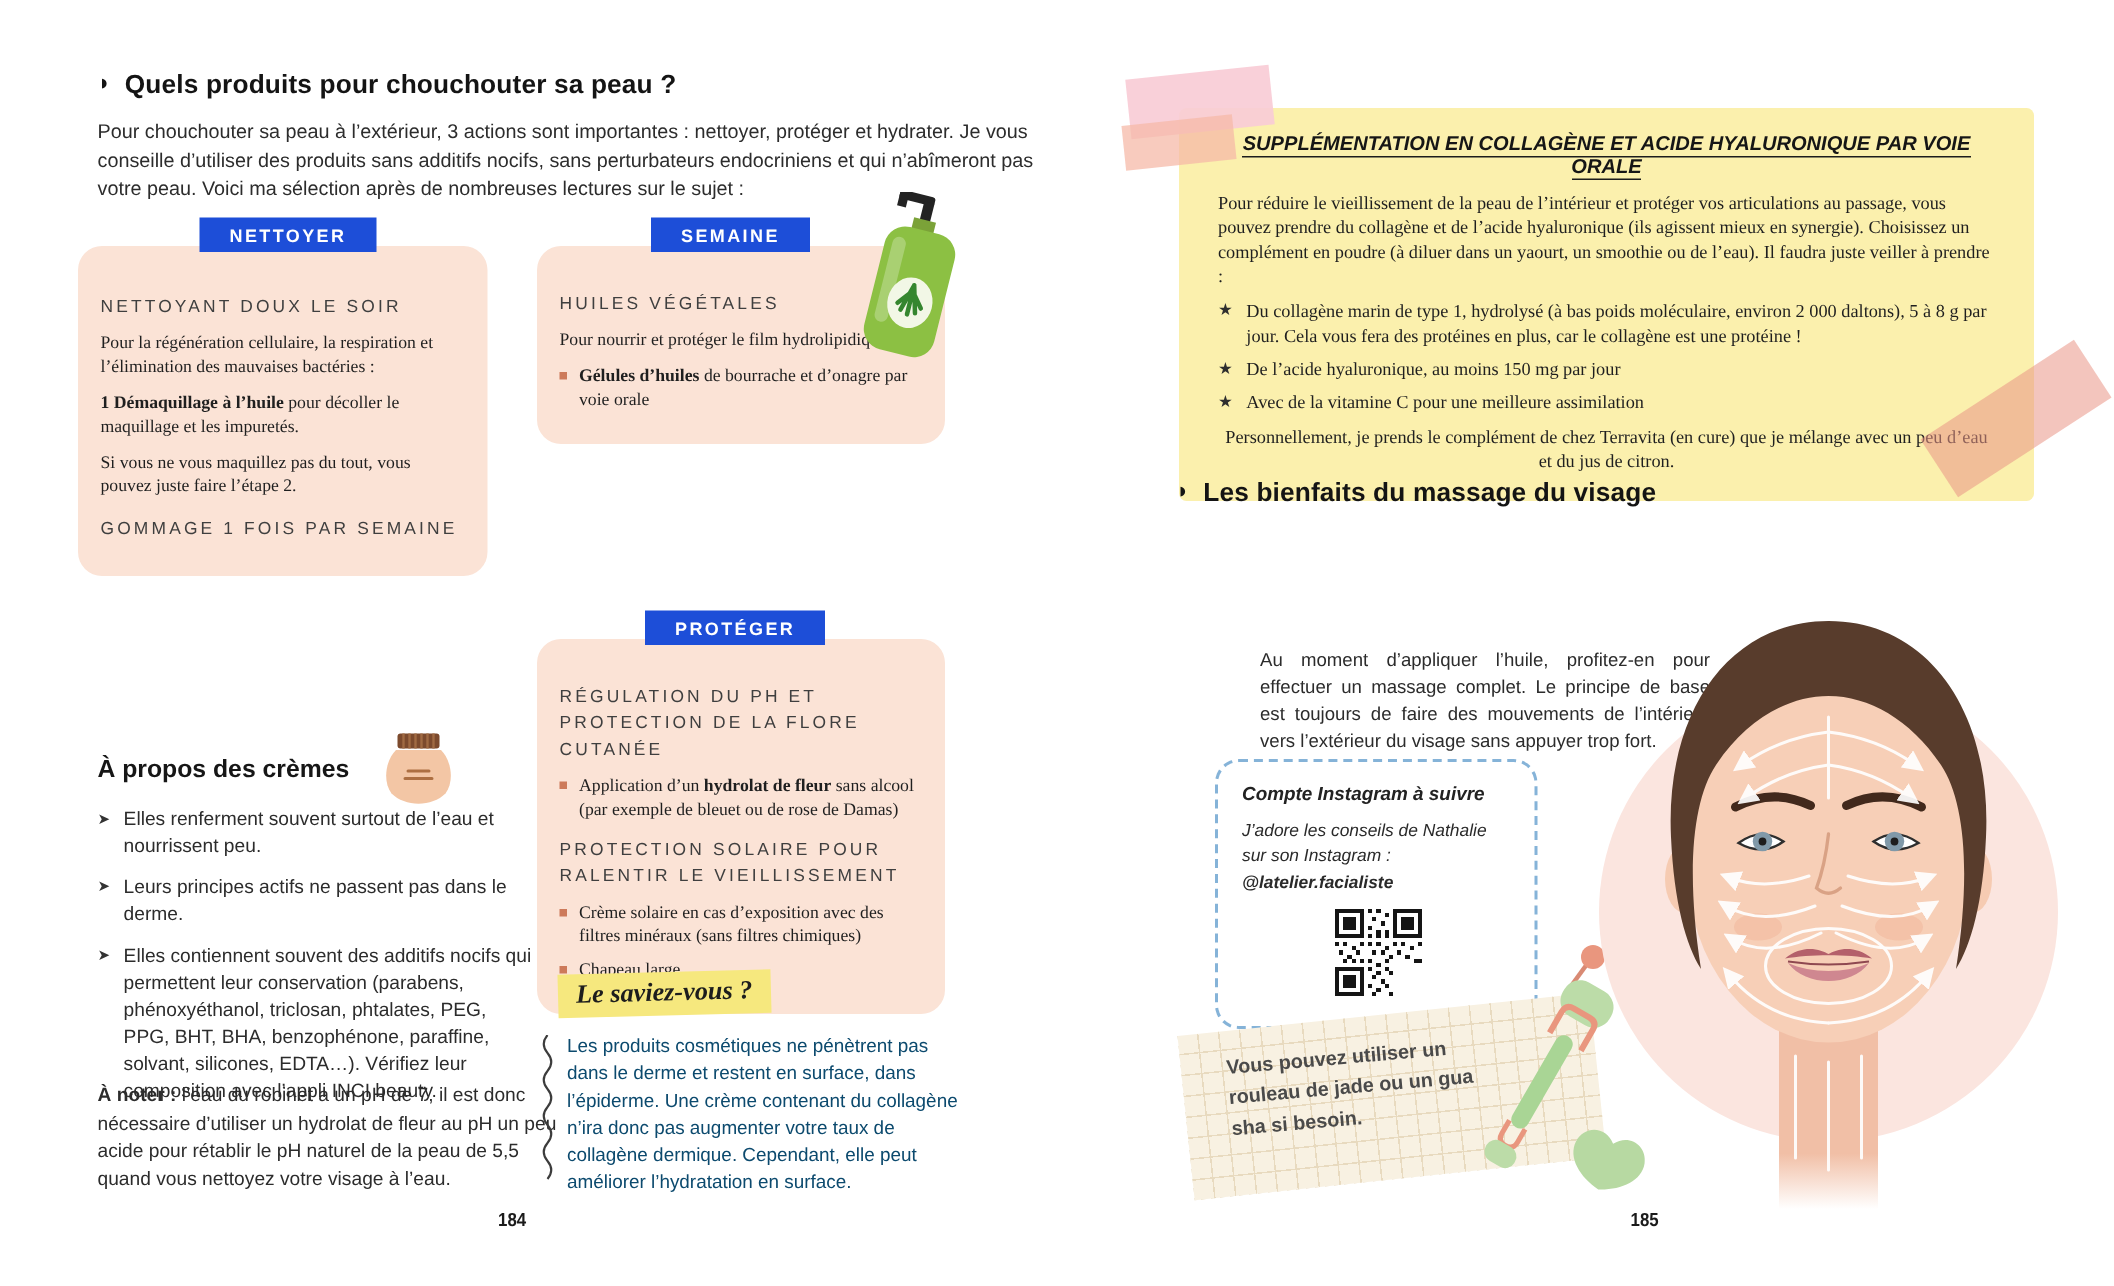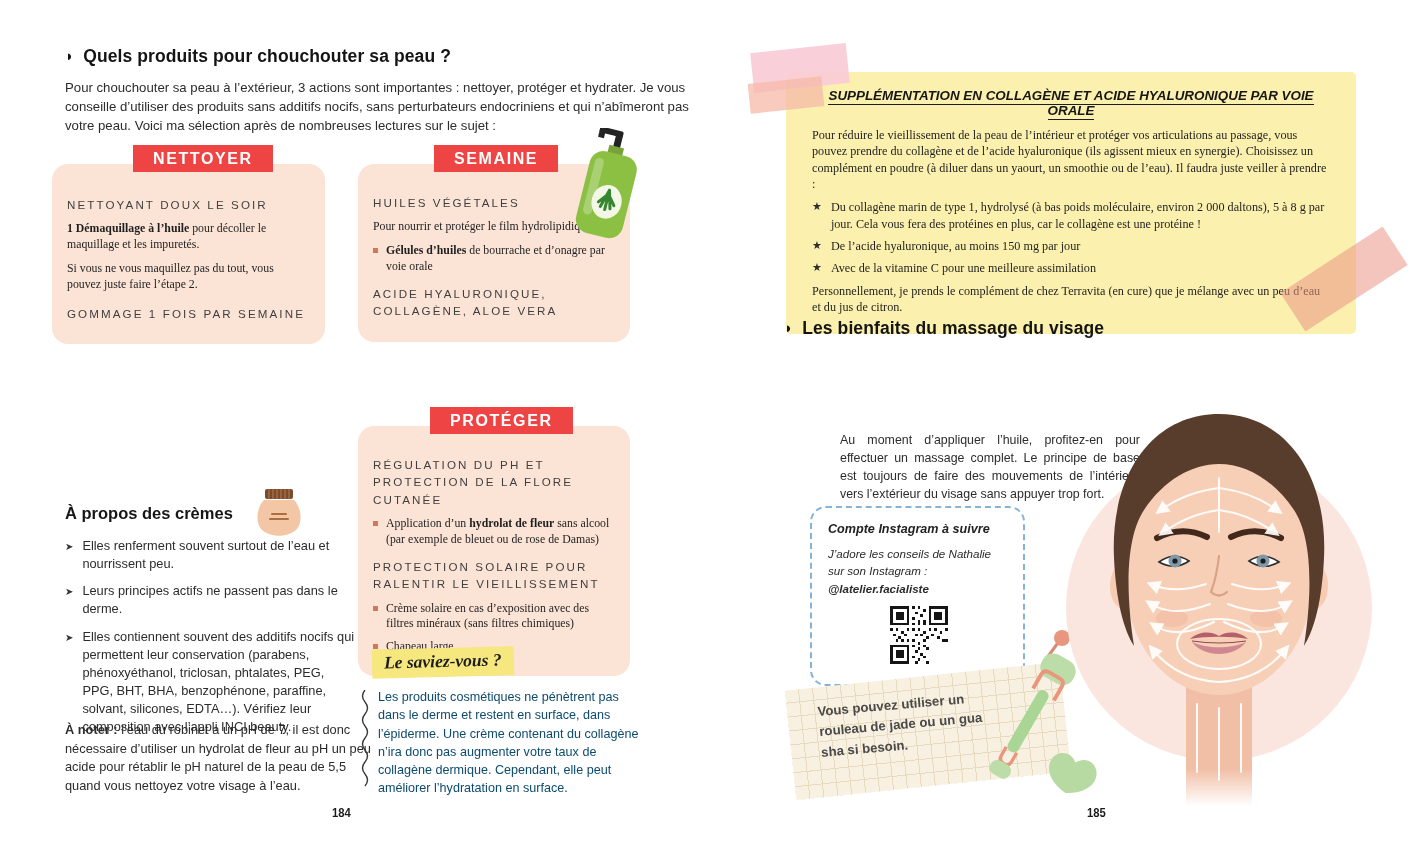--- a/index.html
+++ b/index.html
@@ -8,21 +8,21 @@
   .abs{position:absolute;}
   
   .sec-title{display:flex;align-items:center;gap:9px;font-weight:bold;font-size:17.5px;color:#141414;letter-spacing:.1px;}
   .marker{font-size:15px;line-height:1;transform:translateY(-1px);}
   
   .sans{font-size:13.2px;line-height:1.45;color:#2c2c2c;}
   .serif{font-family:"Liberation Serif", serif;font-size:11.8px;line-height:1.34;color:#1f1f1f;}
   .kicker{font-size:11.6px;letter-spacing:2.1px;color:#3f3f3f;line-height:1.5;font-family:"Liberation Sans",sans-serif;}
   
   .panel{background:#fbe3d6;border-radius:16px;padding:28px 15px 14px 15px;box-sizing:border-box;}
-  .badge{background:#ef4444;color:#fff;font-weight:bold;font-size:16px;letter-spacing:1.6px;
+  .badge{background:#1d4ed8;color:#fff;font-weight:bold;font-size:12px;letter-spacing:1.6px;
          padding:5px 20px 4px;white-space:nowrap;z-index:3;}
   .panel p{margin:0 0 8px 0;}
   .panel .kicker{margin:4px 0 8px 0;}
   .brow{display:flex;gap:8px;margin:0 0 7px 0;}
   .sq{width:5px;height:5px;background:#cd7a5a;margin-top:5px;flex:none;}
   .starrow{display:flex;gap:9px;margin:0 0 6px 0;}
   .star{flex:none;font-size:11px;color:#2e2e2e;margin-top:1px;}
   .arrowrow{display:flex;gap:9px;margin:0 0 9px 0;font-size:12.8px;line-height:1.42;color:#2c2c2c;}
   .arrowrow .ar{flex:none;font-size:10px;color:#333;margin-top:3px;}
   .pagenum{font-weight:bold;font-size:12.5px;color:#1b1b1b;transform:scaleX(.9);}
@@ -59,20 +59,21 @@
 
   <div class="abs sec-title" style="left:65px;top:46px;">
     <span class="marker">◗</span>
     <span>Quels produits pour chouchouter sa peau ?</span>
   </div>
   <div class="abs sans" style="left:65px;top:78px;width:648px;">Pour chouchouter sa peau à l’extérieur, 3 actions sont importantes : nettoyer, protéger et hydrater. Je vous conseille d’utiliser des produits sans additifs nocifs, sans perturbateurs endocriniens et qui n’abîmeront pas votre peau. Voici ma sélection après de nombreuses lectures sur le sujet :</div>
 
   <div class="abs badge" style="left:133px;top:145px;">NETTOYER</div>
   <div class="abs panel" style="left:52px;top:164px;width:273px;">
     <div class="kicker">NETTOYANT DOUX LE SOIR</div>
+    <p class="serif">Pour la régénération cellulaire, la respiration et l’élimination des mauvaises bactéries :</p>
     <p class="serif"><b>1 Démaquillage à l’huile</b><span> pour décoller le maquillage et les impuretés.</span></p>
     <p class="serif">Si vous ne vous maquillez pas du tout, vous pouvez juste faire l’étape 2.</p>
     <div class="kicker" style="margin-top:12px;">GOMMAGE 1 FOIS PAR SEMAINE</div>
   </div>
 
   <div class="abs" style="left:65px;top:504px;font-weight:bold;font-size:16.5px;color:#161616;">À propos des crèmes</div>
   <svg class="abs" style="left:248px;top:487px;" width="62" height="52" viewBox="0 0 62 52">
     <rect x="17" y="2" width="28" height="10" rx="2" fill="#7c4a2d"></rect>
     <path d="M21,2 V12 M25,2 V12 M29,2 V12 M33,2 V12 M37,2 V12 M41,2 V12" stroke="#a06a43" stroke-width="1.6"></path>
     <path d="M16,13 C9,20 7,34 13,42 C22,51 40,51 49,42 C55,34 53,20 46,13 Z" fill="#f3c6a5"></path>
@@ -98,21 +99,20 @@
   <div class="abs pagenum" style="left:331px;top:806px;">184</div>
 
   <div class="abs badge" style="left:434px;top:145px;">SEMAINE</div>
   <div class="abs panel" style="left:358px;top:164px;width:272px;padding-top:26px;">
     <div class="kicker">HUILES VÉGÉTALES</div>
     <p class="serif">Pour nourrir et protéger le film hydrolipidique :</p>
     <div class="brow">
         <span class="sq"></span>
       <span class="serif"><b>Gélules d’huiles</b><span> de bourrache et d’onagre par voie orale</span></span>
       </div>
-    <div class="kicker" style="margin-top:10px;">ACIDE HYALURONIQUE, COLLAGÈNE, ALOE VERA</div>
   </div>
 
   <svg class="abs" style="left:566px;top:128px;z-index:4;" width="86" height="116" viewBox="0 0 86 116">
     <g transform="rotate(14 43 60)">
       <rect x="20" y="2" width="24" height="6" rx="2" fill="#232323"></rect>
       <rect x="20" y="2" width="6" height="11" fill="#232323"></rect>
       <rect x="37" y="6" width="7" height="14" fill="#232323"></rect>
       <rect x="33" y="18" width="15" height="9" fill="#7ba238"></rect>
       <rect x="18" y="25" width="48" height="84" rx="14" fill="#8cc043"></rect>
       <rect x="23" y="33" width="9" height="58" rx="4.5" fill="#ffffff" opacity="0.25"></rect>
@@ -155,21 +155,21 @@
         <span class="serif" style="font-size:12.2px;">Du collagène marin de type 1, hydrolysé (à bas poids moléculaire, environ 2 000 daltons), 5 à 8 g par jour.  Cela vous fera des protéines en plus, car le collagène est une protéine !</span>
       </div>
     <div class="starrow">
         <span class="star">★</span>
         <span class="serif" style="font-size:12.2px;">De l’acide hyaluronique, au moins 150 mg par jour</span>
       </div>
     <div class="starrow">
         <span class="star">★</span>
         <span class="serif" style="font-size:12.2px;">Avec de la vitamine C pour une meilleure assimilation</span>
       </div>
-    <p class="serif" style="font-size:12.2px;margin-top:4px;">Personnellement, je prends le complément de chez Terravita (en cure) que je mélange avec un peu d’eau et du jus de citron.</p>
+    <p class="serif" style="font-size:12.2px;margin-top:4px;text-align:center;">Personnellement, je prends le complément de chez Terravita (en cure) que je mélange avec un peu d’eau et du jus de citron.</p>
   </div>
 
   <div class="tape" style="left:752px;top:48px;width:96px;height:40px;background:rgba(248,204,214,.92);transform:rotate(-6deg);"></div>
   <div class="tape" style="left:749px;top:80px;width:74px;height:30px;background:rgba(246,186,168,.75);transform:rotate(-6deg);"></div>
   <div class="tape" style="left:1283px;top:256px;width:122px;height:46px;background:rgba(233,150,135,.55);transform:rotate(-33deg);"></div>
 
   <div class="abs sec-title" style="left:784px;top:318px;">
     <span class="marker">◗</span>
     <span>Les bienfaits du massage du visage</span>
   </div>

